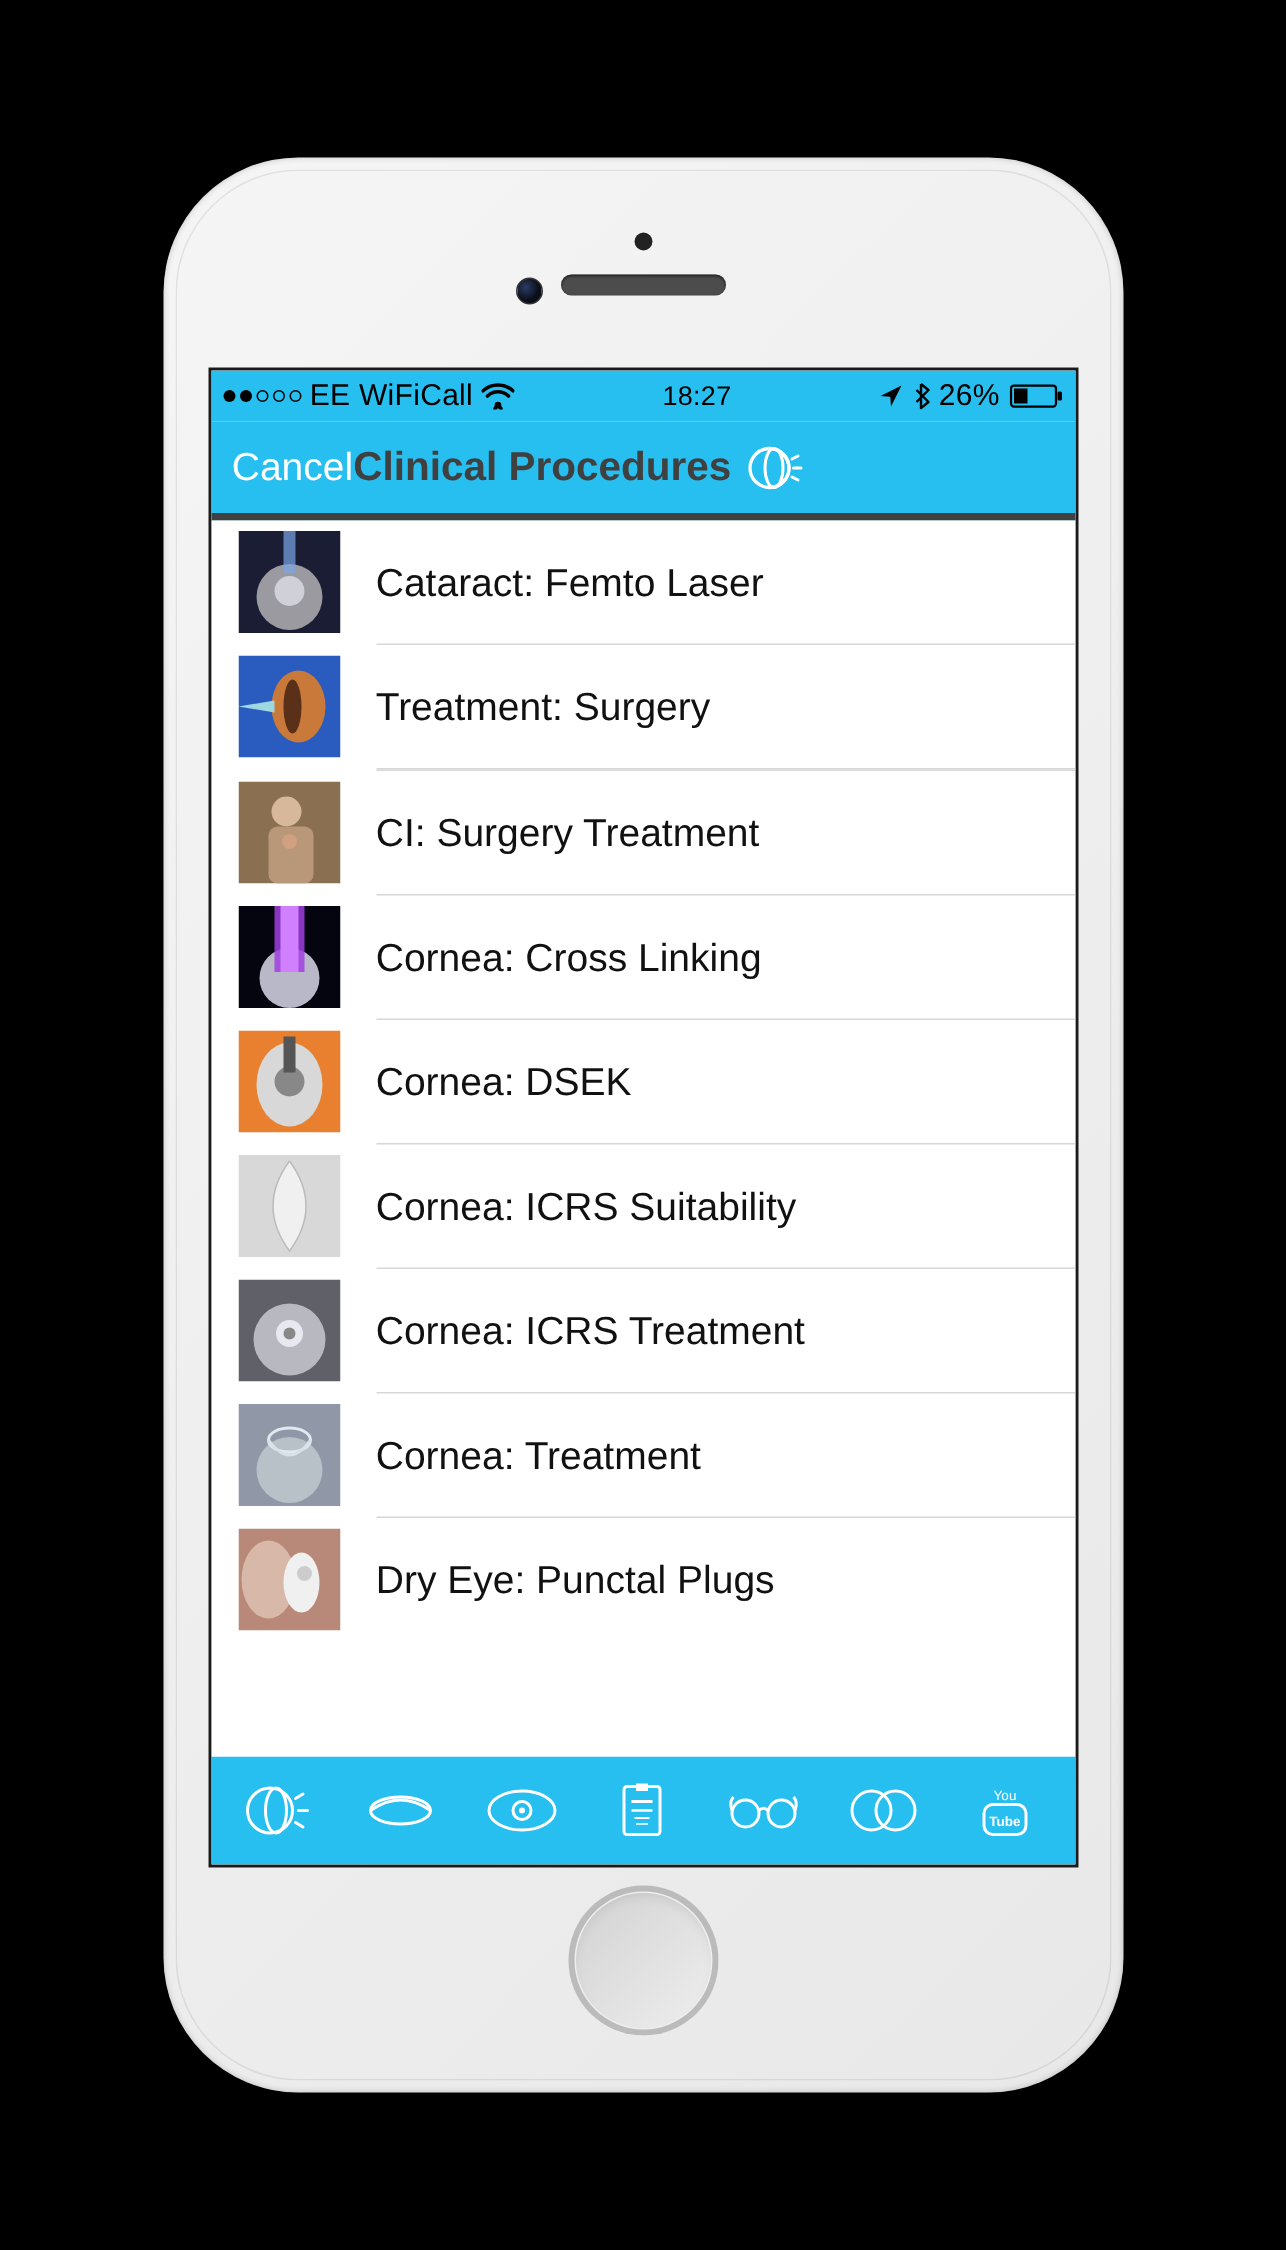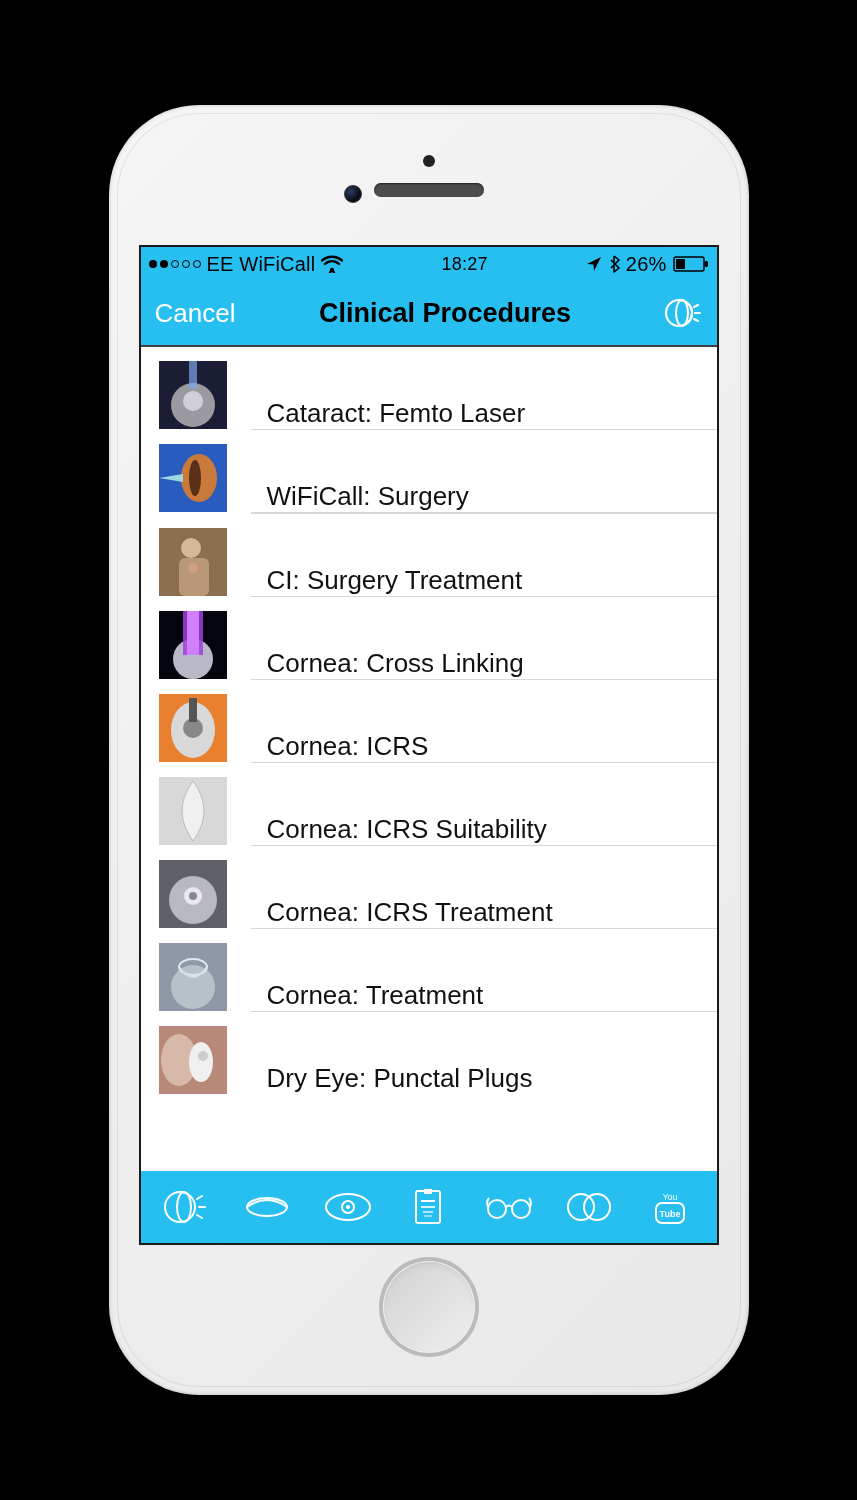--- a/index.html
+++ b/index.html
@@ -82,41 +82,41 @@
   .sb-dots .o { width:8px; height:8px; border-radius:50%; border:1.4px solid #000; }
   .sb-wifi svg, .sb-loc svg, .sb-bt svg, .sb-batt svg { display:block; }
   .sb-time { font-size: 18px; font-weight:500; }
   .sb-right { font-size: 20px; }
   
   .navbar {
     background: #27bef0;
     height: 66px;
     display: flex;
     align-items: center;
-    justify-content: space-between;
+    justify-content: flex-start;
     padding: 0 14px;
-    border-bottom: 2px solid #404040;
+    border-bottom: 5px solid #404040;
   }
   .nav-cancel { color: #fff; font-size: 26px; font-weight: 300; }
-  .nav-title { color: #000000; font-size: 27px; font-weight: 600; }
+  .nav-title { color: #404040; font-size: 27px; font-weight: 600; }
   .nav-right { width: 48px; display:flex; justify-content:flex-end; }
   .nav-right svg { width:40px; height:40px; }
   
   .list {
     flex: 1;
     overflow: hidden;
     background: #fff;
     position: relative;
   }
   .row {
     display: flex;
-    align-items: flex-end;
+    align-items: center;
     height: 82px;
     padding-left: 18px;
-    gap: 40px;
+    gap: 24px;
   }
   .row .thumb {
     width: 68px; height: 68px;
     flex-shrink: 0;
     display:flex; align-items:center; justify-content:center;
     font-size:0;
   }
   .row .label {
     font-size: 26px;
     color: #111;
@@ -220,21 +220,21 @@
         <div class="sep"></div>
         <div class="row">
           <div class="thumb">
             <svg class="th" viewBox="0 0 68 68">
               <rect width="68" height="68" fill="#2a5cc0"></rect>
               <ellipse cx="40" cy="34" rx="18" ry="24" fill="#c97a3a"></ellipse>
               <ellipse cx="36" cy="34" rx="6" ry="18" fill="#5a3018"></ellipse>
               <path d="M0 34 L24 30 L24 38 Z" fill="#9ed7e0"></path>
             </svg>
           </div>
-          <div class="label">WiFiCall: Surgery</div>
+          <div class="label">Treatment: Surgery</div>
         </div>
         <div class="sep"></div>
         <div class="sep"></div>
         <div class="row">
           <div class="thumb">
             <svg class="th" viewBox="0 0 68 68">
               <rect width="68" height="68" fill="#8a7050"></rect>
               <circle cx="32" cy="20" r="10" fill="#d8b89a"></circle>
               <rect x="20" y="30" width="30" height="38" rx="6" fill="#b89878"></rect>
               <circle cx="34" cy="40" r="5" fill="#d0a080"></circle>
@@ -257,21 +257,21 @@
         <div class="sep"></div>
         <div class="row">
           <div class="thumb">
             <svg class="th" viewBox="0 0 68 68">
               <rect width="68" height="68" fill="#e88030"></rect>
               <ellipse cx="34" cy="36" rx="22" ry="28" fill="#d8d8d8"></ellipse>
               <circle cx="34" cy="34" r="10" fill="#888"></circle>
               <rect x="30" y="4" width="8" height="24" fill="#555"></rect>
             </svg>
           </div>
-          <div class="label">Cornea: ICRS</div>
+          <div class="label">Cornea: DSEK</div>
         </div>
         <div class="sep"></div>
         <div class="row">
           <div class="thumb">
             <svg class="th" viewBox="0 0 68 68">
               <rect width="68" height="68" fill="#d8d8d8"></rect>
               <path d="M34 4 Q56 34 34 64 Q12 34 34 4" fill="#f0f0f0" stroke="#bbb" stroke-width="1"></path>
             </svg>
           </div>
           <div class="label">Cornea: ICRS Suitability</div>

